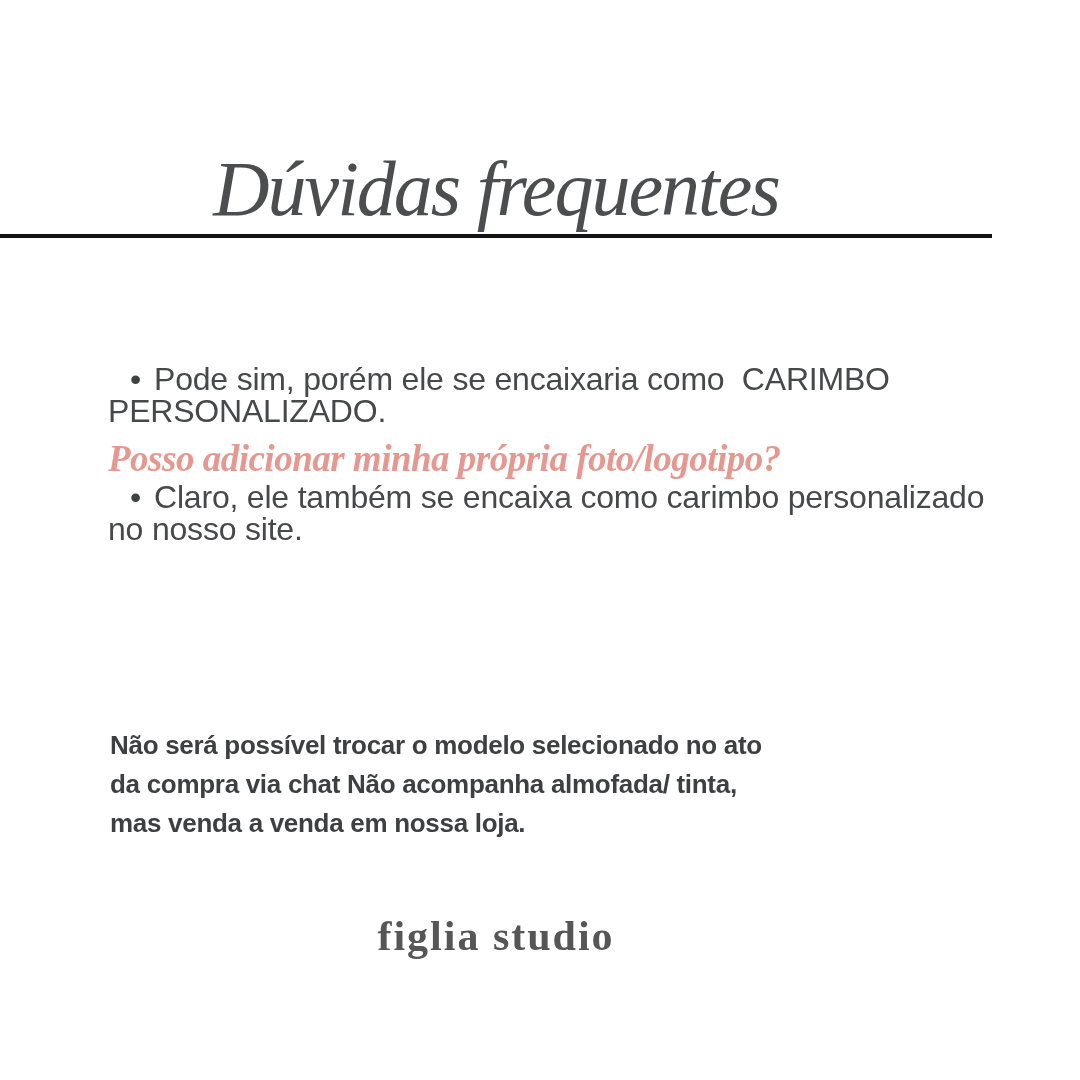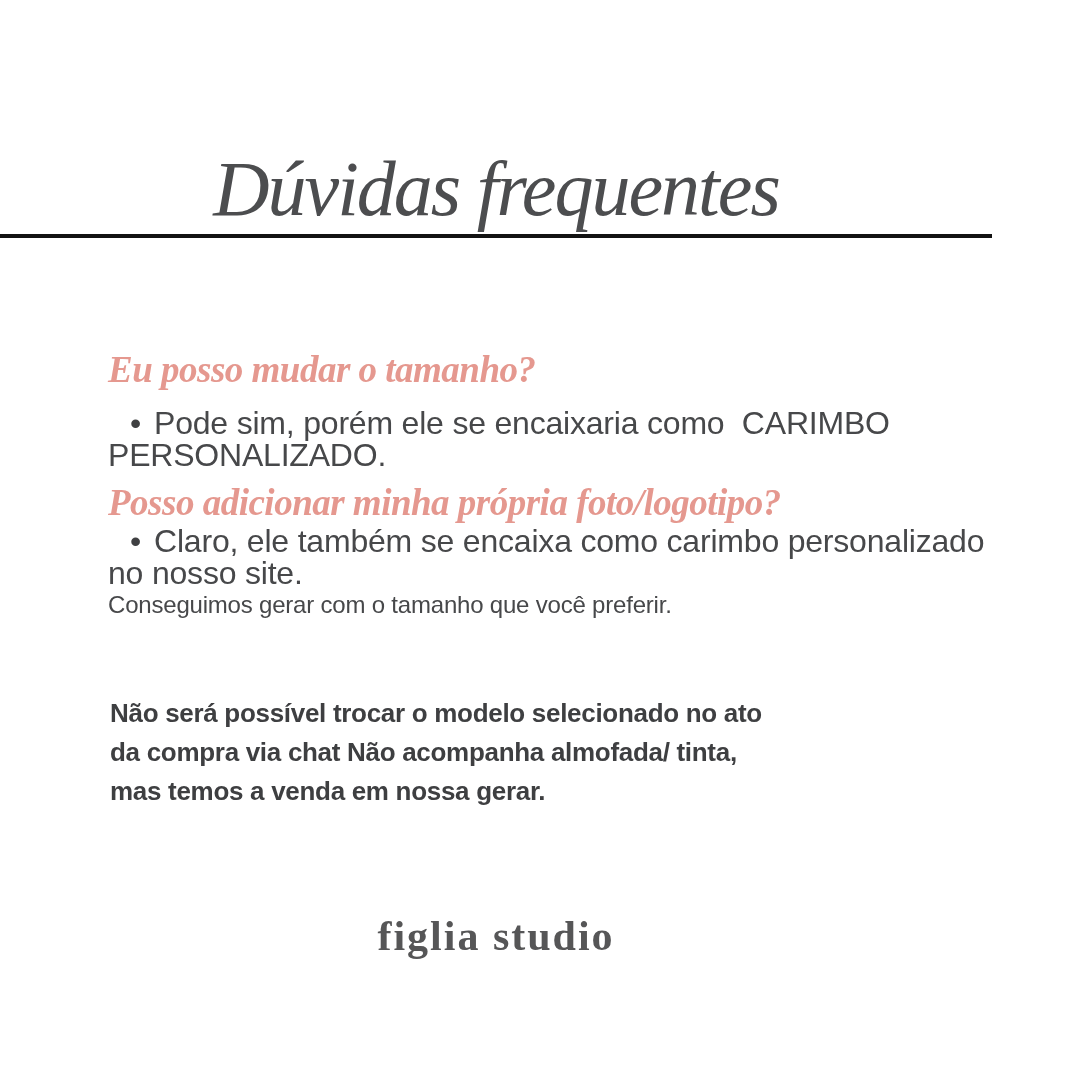--- a/index.html
+++ b/index.html
@@ -80,21 +80,21 @@
     margin: 0;
   }
   .mt-answer   { margin-top: 15px; }
   .mt-question { margin-top: 10px; }
   .mt-question-sm { margin-top: 17px; }
   .mt-answer-sm   { margin-top: 0; }
 
   
   .disclaimer {
     position: absolute;
-    top: 694px;
+    top: 726px;
     left: 110px;
     width: 880px;
     font-size: 26px;
     font-weight: 700;
     color: #3e3f41;
     line-height: 39px;
     letter-spacing: -0.3px;
   }
 
   
@@ -116,36 +116,34 @@
 
 <div class="page">
 
   <h1 class="title">Dúvidas frequentes</h1>
 
   <div class="divider"></div>
 
   <div class="faq">
 
     <div>
-      <h2 class="question">Eu posso mudar o tamanho?</h2>
       <p class="answer mt-answer"><span class="dot">•</span><span>Pode sim, porém ele se encaixaria como &nbsp;CARIMBO PERSONALIZADO.</span></p>
     </div>
 
     <div>
       <h2 class="question mt-question">Posso adicionar minha própria foto/logotipo?</h2>
       <p class="answer mt-answer-sm"><span class="dot">•</span><span>Claro, ele também se encaixa como carimbo personalizado no nosso site.</span></p>
-      <p class="answer-continuation">Conseguimos gerar com o tamanho que você preferir.</p>
     </div>
 
     <div>
     </div>
 
   </div>
 
   <div class="disclaimer">
     <div>Não será possível trocar o modelo selecionado no ato</div>
     <div>da compra via chat Não acompanha almofada/ tinta,</div>
-    <div>mas temos a venda em nossa gerar.</div>
+    <div>mas venda a venda em nossa loja.</div>
   </div>
 
   <div class="brand">figlia studio</div>
 
 </div>
 
 </body></html>

